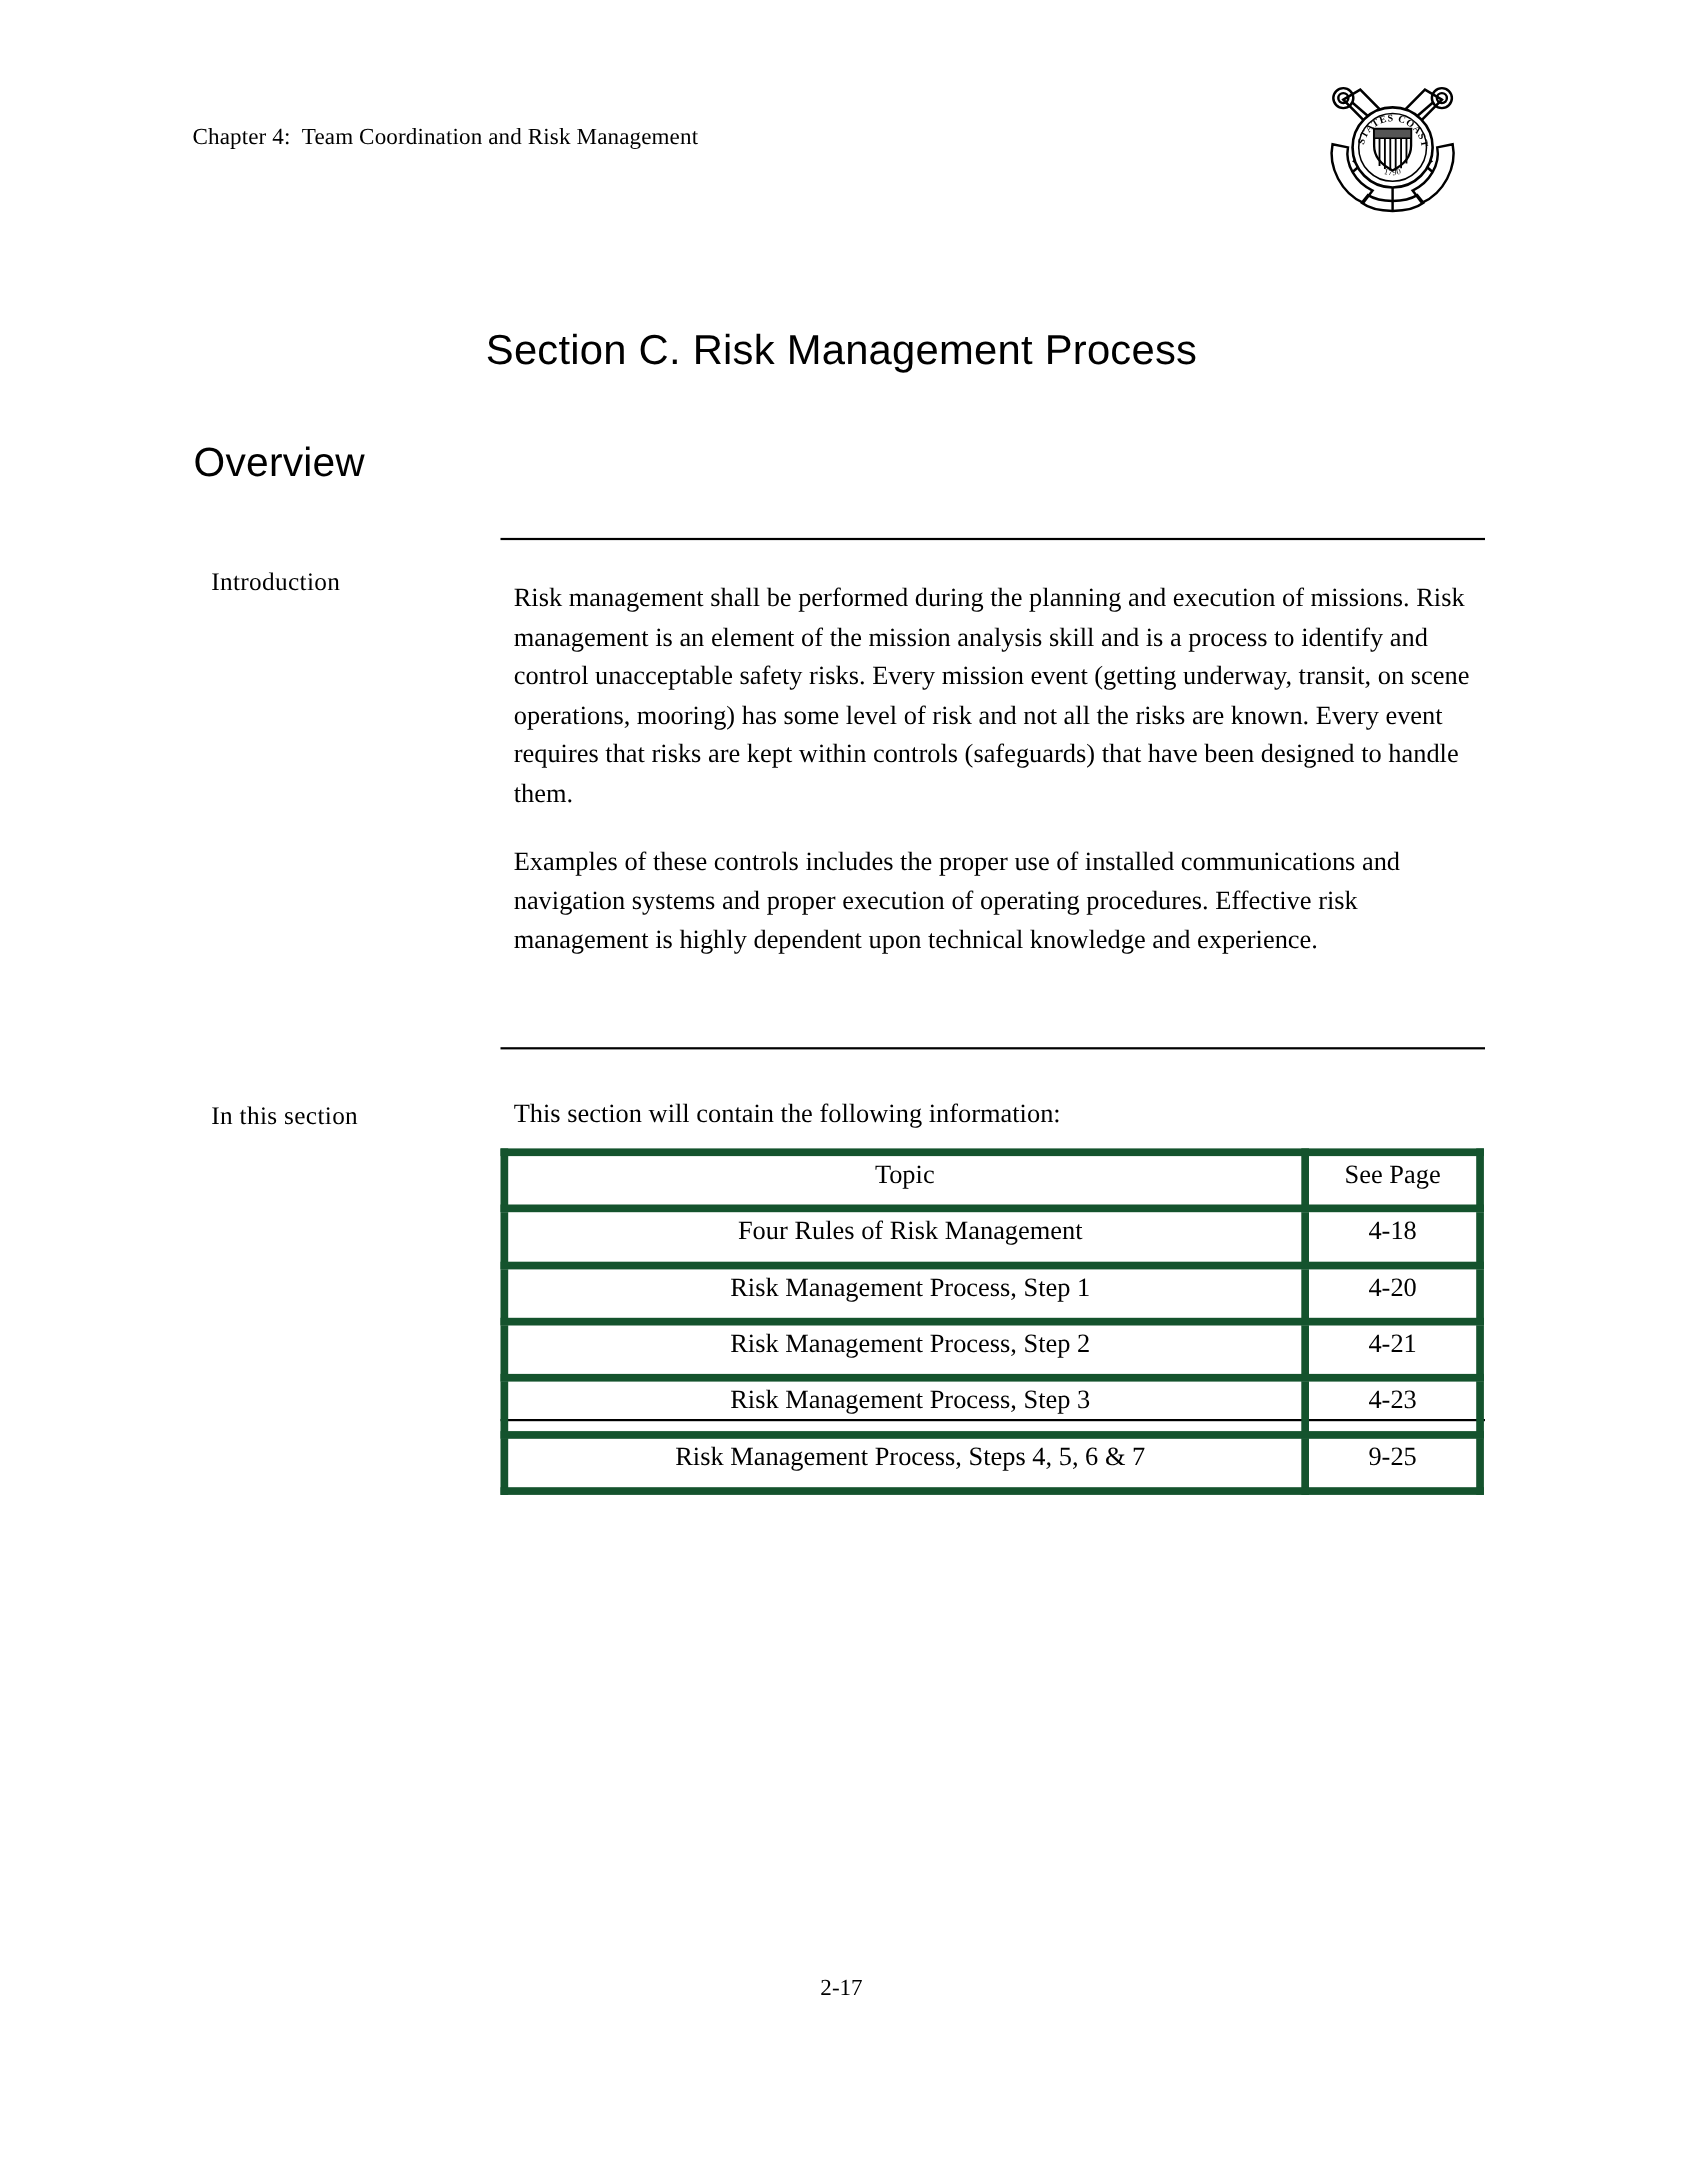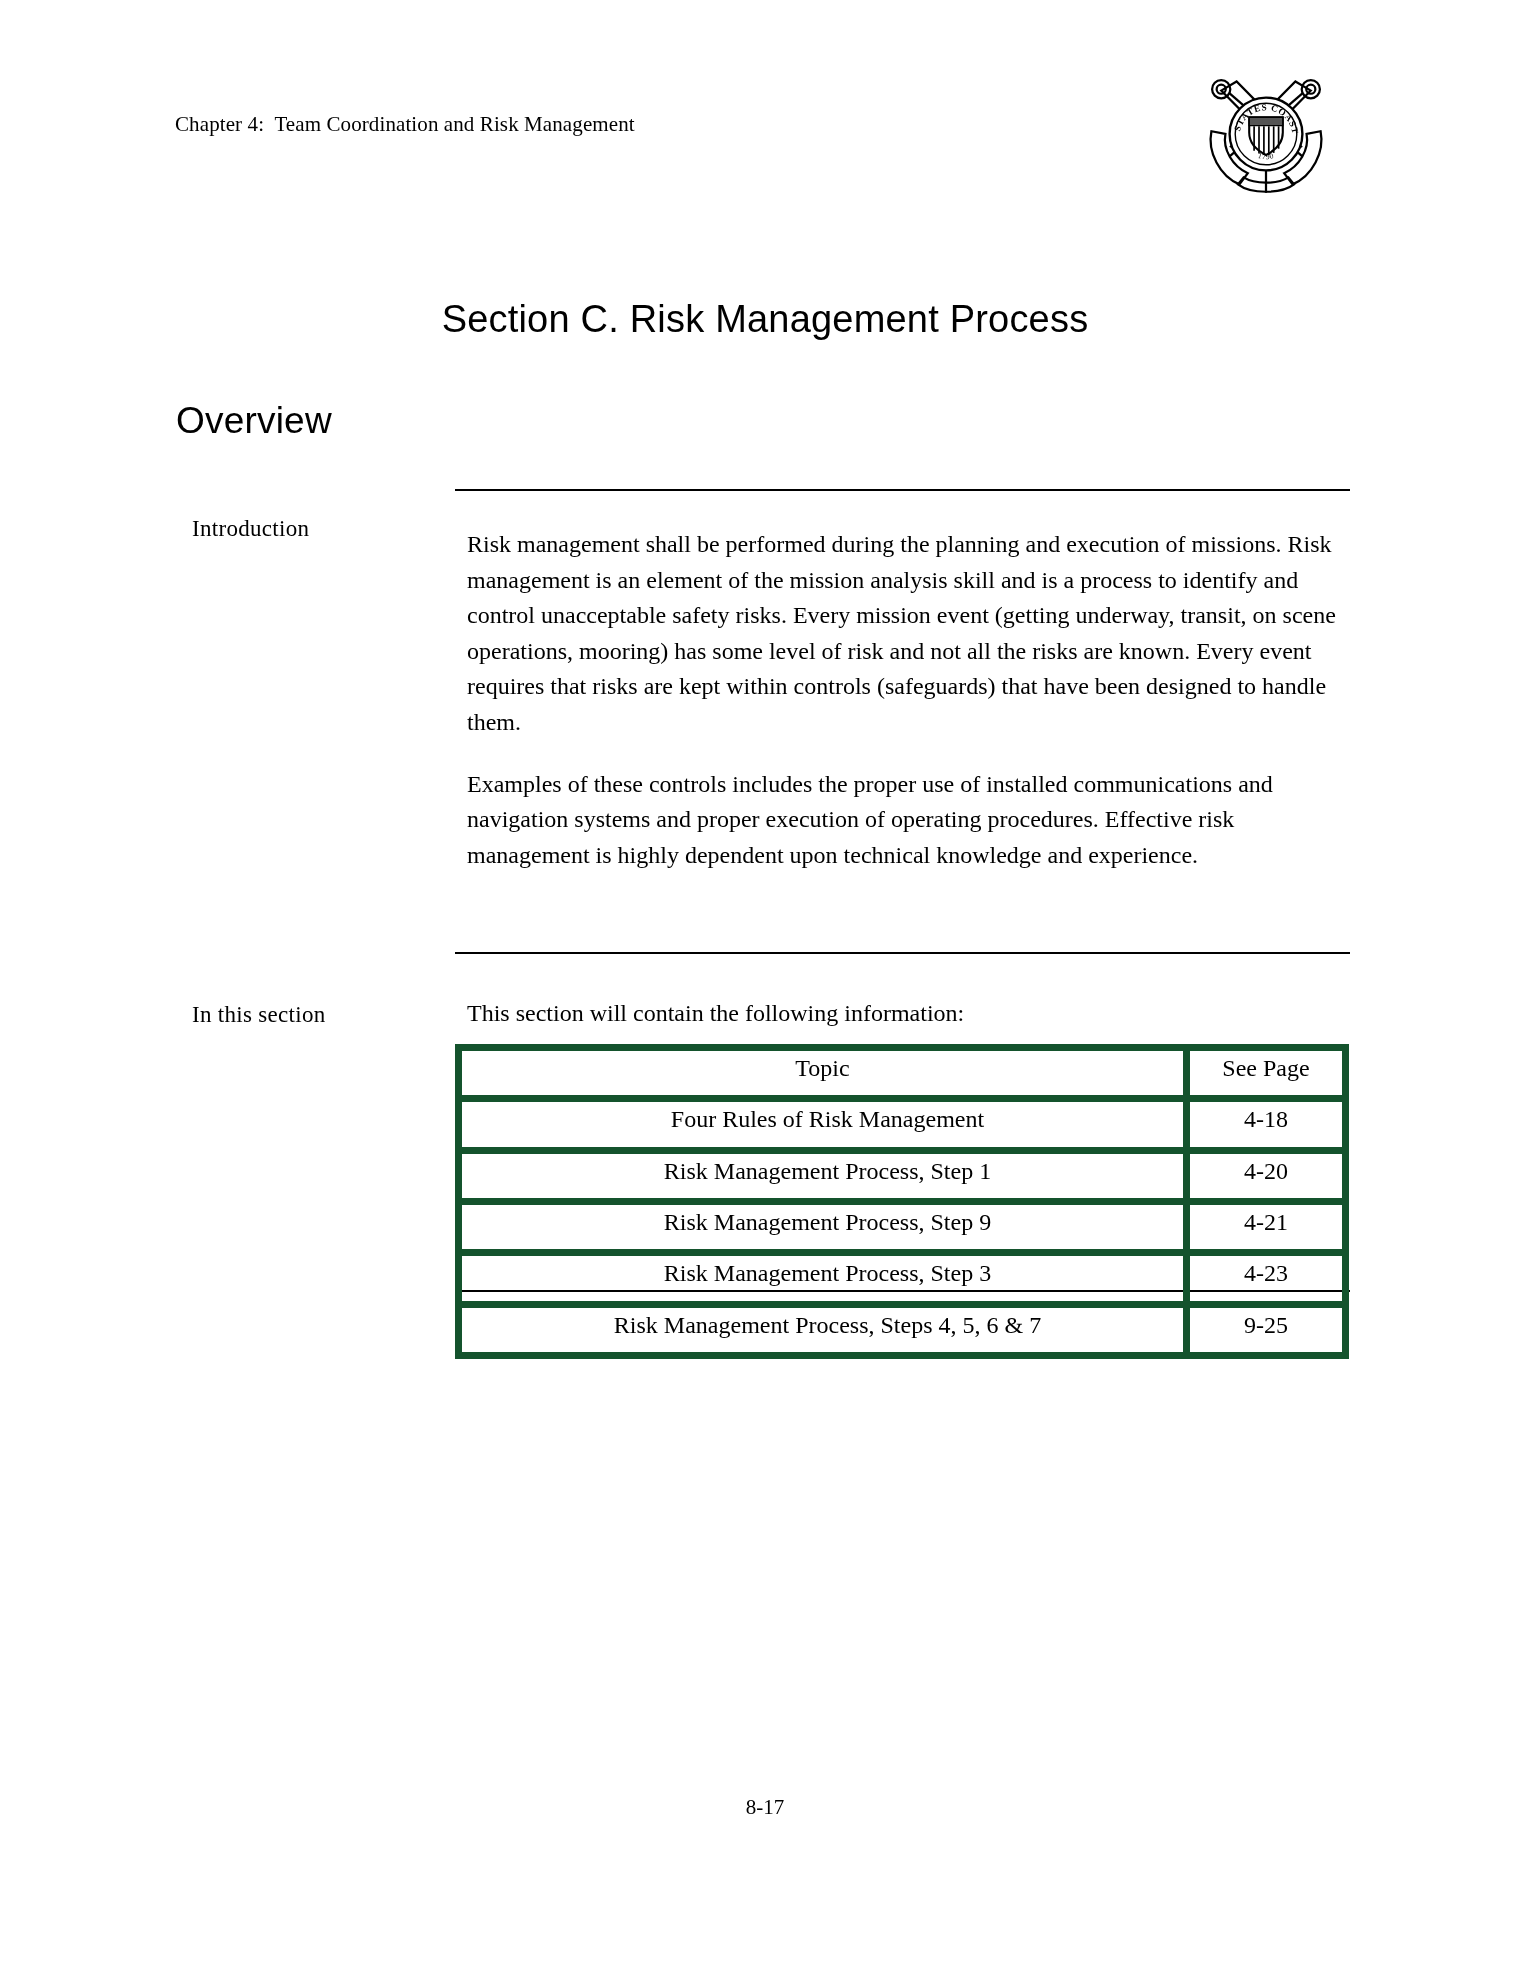--- a/index.html
+++ b/index.html
@@ -233,29 +233,29 @@
     <tbody id="toc-body">
       <tr>
         <td class="topic-cell">Four Rules of Risk Management</td>
         <td class="page-cell">4-18</td>
       </tr>
       <tr>
         <td class="topic-cell">Risk Management Process, Step 1</td>
         <td class="page-cell">4-20</td>
       </tr>
       <tr>
-        <td class="topic-cell">Risk Management Process, Step 9</td>
+        <td class="topic-cell">Risk Management Process, Step 2</td>
         <td class="page-cell">4-21</td>
       </tr>
       <tr>
         <td class="topic-cell">Risk Management Process, Step 3</td>
         <td class="page-cell">4-23</td>
       </tr>
       <tr>
         <td class="topic-cell">Risk Management Process, Steps 4, 5, 6 &amp; 7</td>
         <td class="page-cell">9-25</td>
       </tr>
     </tbody>
   </table>
 
-  <div class="footer">8-17</div>
+  <div class="footer">2-17</div>
 
 </div>
 
 </body></html>

